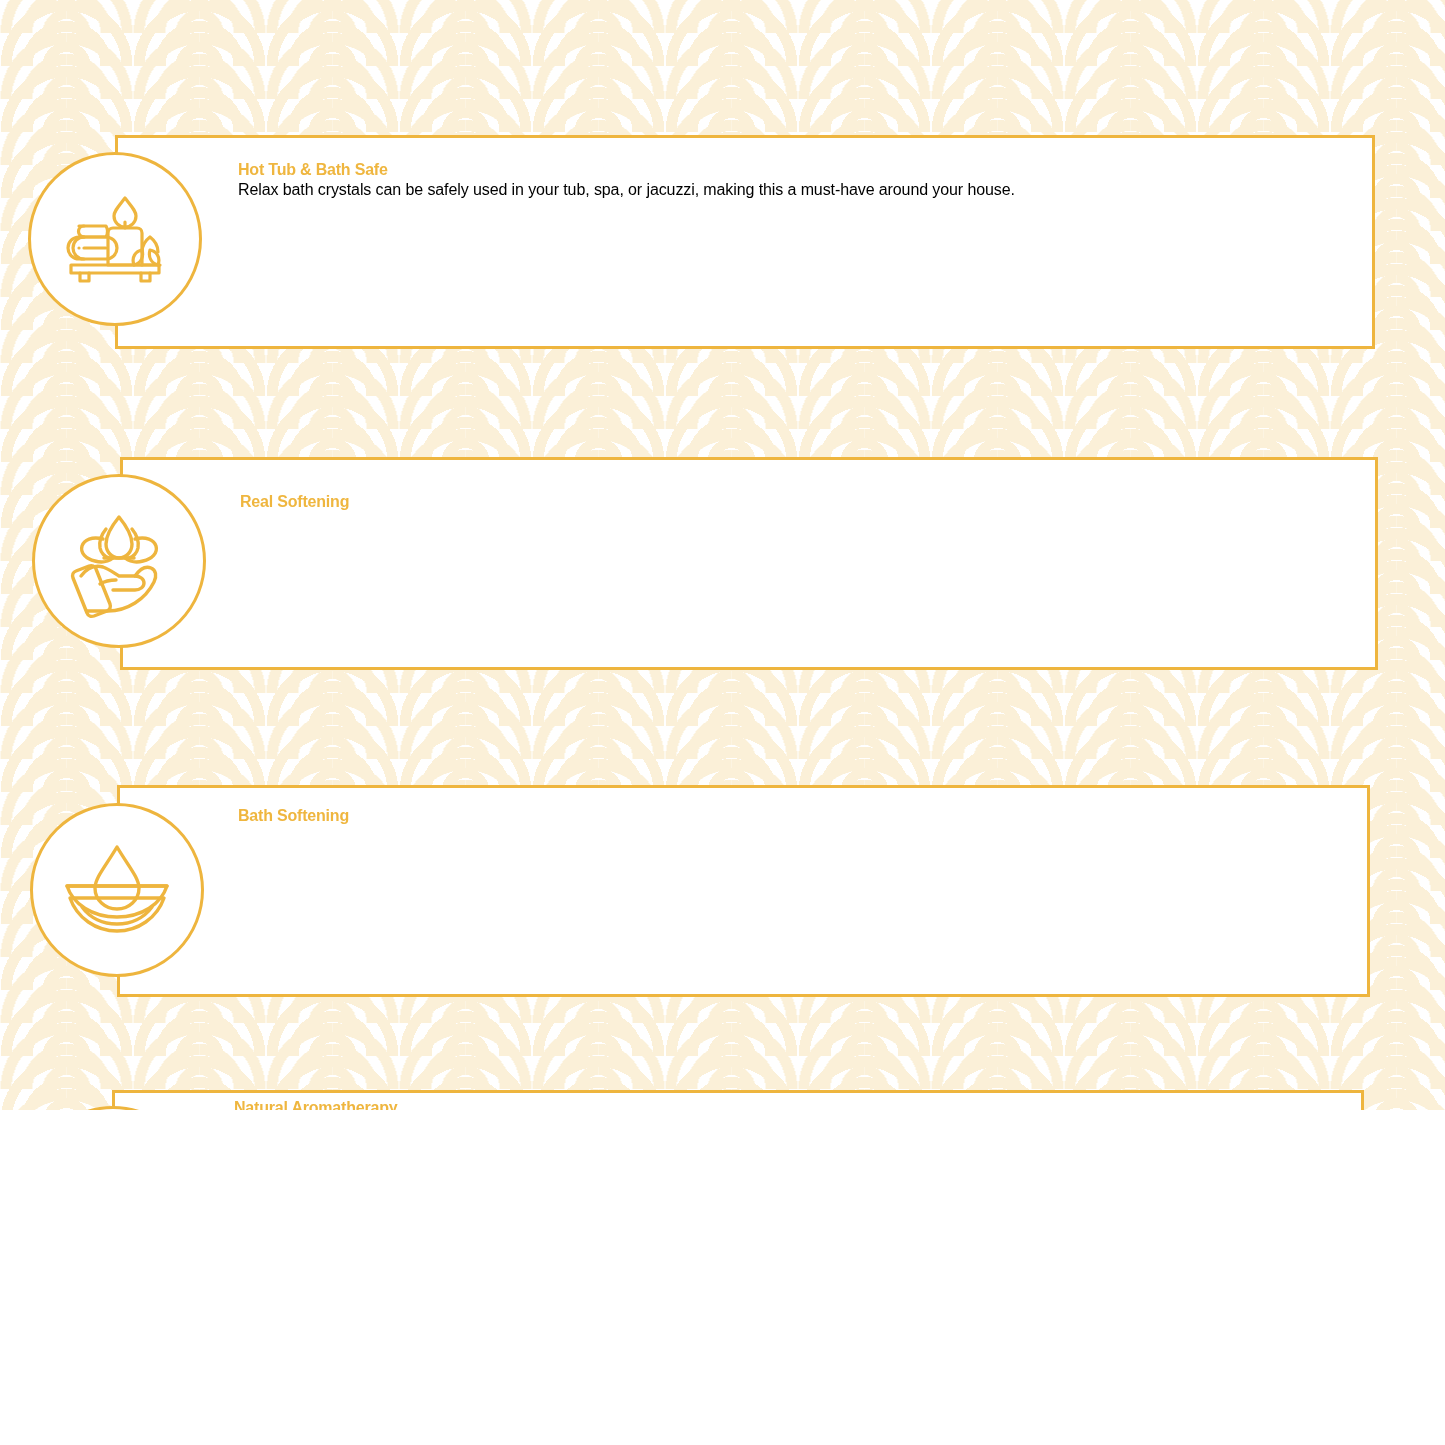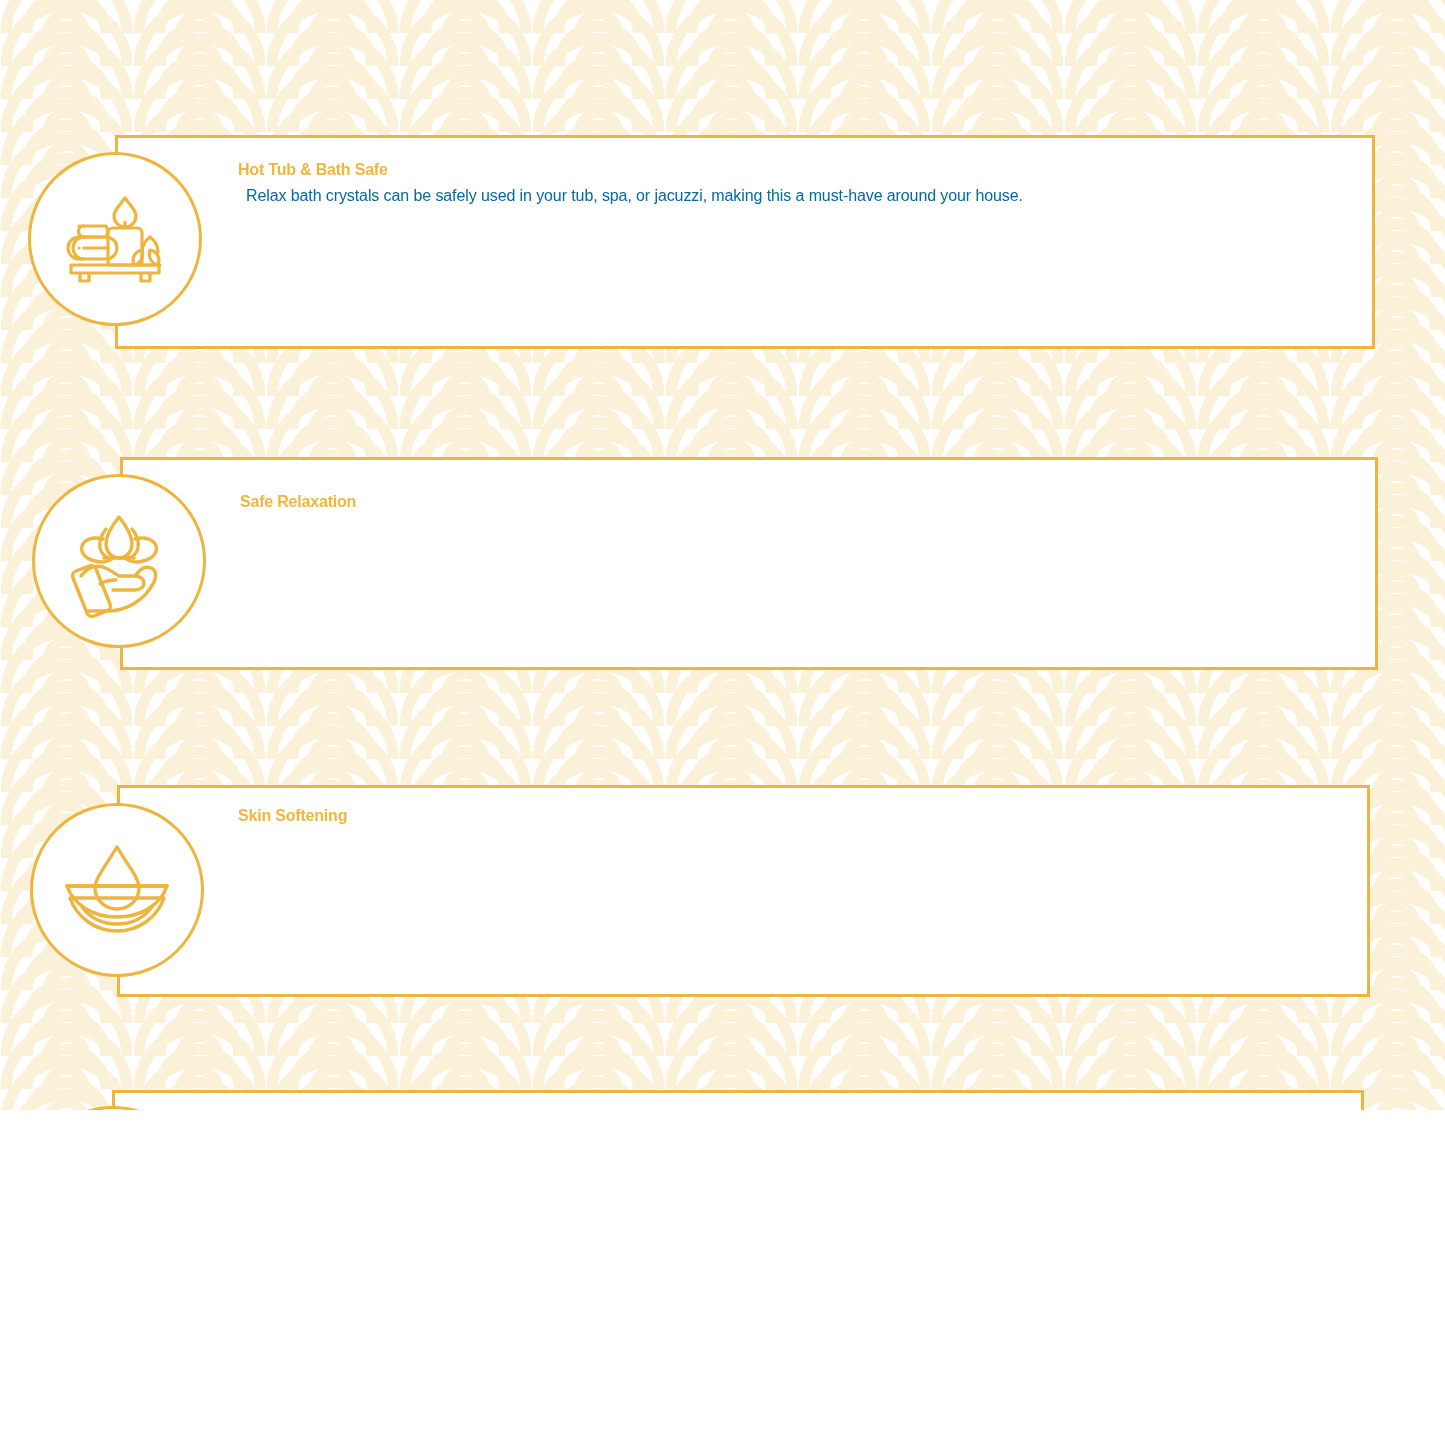--- a/index.html
+++ b/index.html
@@ -86,23 +86,23 @@
 
   .card-title {
     color: #efb63f;
     font-weight: bold;
     line-height: 1.0;
     margin: 0 0 2px 0;
     letter-spacing: -0.2px;
   }
 
   .card-body {
-    color: #0369a1;
+    color: #000000;
     line-height: 1.30;
-    margin: 8px;
+    margin: 0;
     letter-spacing: -0.1px;
   }
 
   
   #card-1 { left: 115px;  top: 135px;  width: 1260px; height: 214px; }
   #badge-1 { left: 28px;  top: 152px;  width: 174px; height: 174px; }
   #text-1 { left: 238px; top: 162px; width: 1060px; }
 
   #card-2 { left: 120px;  top: 457px;  width: 1258px; height: 213px; }
   #badge-2 { left: 32px;  top: 474px;  width: 174px; height: 174px; }
@@ -181,21 +181,21 @@
         <path d="M22 75 c6 -8 14 -11 22 -9 6 2 11 6 16 9 l16 0 c5 0 9 3 9 7 0 4 -4 7 -9 7 l-22 0"></path>
         <path d="M76 75 c5 -7 11 -10 16 -8 5 2 6 8 3 14 -4 8 -11 16 -19 21 -8 5 -17 8 -27 8 l-21 0"></path>
 
         <path d="M17 70 l13 -5 c3 -1 6 0 7 3 l14 35 c1 3 0 6 -3 7 l-13 5 c-3 1 -6 0 -7 -3 l-14 -35 c-1 -3 0 -6 3 -7 z"></path>
 
         <path d="M41 83 c5 -3 11 -4 16 -4"></path>
       </svg>
     </span>
   </div>
   <div class="text-block" id="text-2">
-    <div class="card-title">Safe Relaxation</div>
+    <div class="card-title">Real Softening</div>
   </div>
 
   <div class="card" id="card-3">
     <div class="card-inner"></div>
   </div>
   <div class="badge" id="badge-3">
     <span>
       <svg width="122" height="122" viewBox="0 0 122 122" fill="none" stroke="#eeb53e" stroke-width="3.4" stroke-linecap="round" stroke-linejoin="round">
 
         <path d="M61 18 c12 20 22 31 22 41 0 12 -10 21 -22 21 -12 0 -22 -9 -22 -21 0 -10 10 -21 22 -41 z"></path>
@@ -203,21 +203,21 @@
         <path d="M11 57 c6 18 25 31 50 31 25 0 44 -13 50 -31 z"></path>
         <path d="M11 57 h100"></path>
 
         <path d="M14 69 c7 20 26 33 47 33 21 0 40 -13 47 -33 z"></path>
 
         <path d="M26 78 c8 11 21 17 35 17 14 0 27 -6 35 -17"></path>
       </svg>
     </span>
   </div>
   <div class="text-block" id="text-3">
-    <div class="card-title">Skin Softening</div>
+    <div class="card-title">Bath Softening</div>
   </div>
 
   <div class="card" id="card-4">
     <div class="card-inner"></div>
   </div>
   <div class="badge" id="badge-4">
     <span>
       <svg width="122" height="122" viewBox="0 0 122 122" fill="none" stroke="#eeb53e" stroke-width="3.4" stroke-linecap="round" stroke-linejoin="round">
         <g transform="translate(61 62)">
 
@@ -256,15 +256,16 @@
               <ellipse cx="0" cy="-20" rx="9" ry="10"></ellipse>
             </g>
 
           <circle cx="0" cy="0" r="13"></circle>
           <circle cx="0" cy="0" r="7"></circle>
         </g>
       </svg>
     </span>
   </div>
   <div class="text-block" id="text-4">
+    <div class="card-title">Natural Aromatherapy</div>
   </div>
 
 </div>
 
 </body></html>

